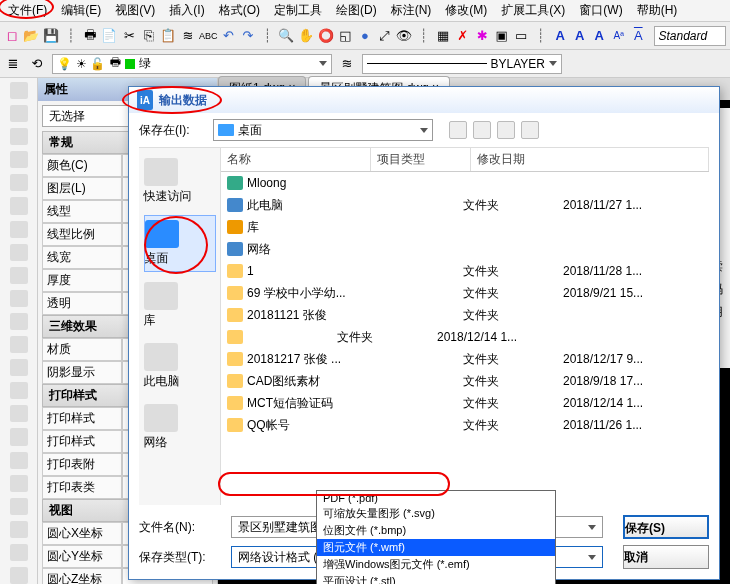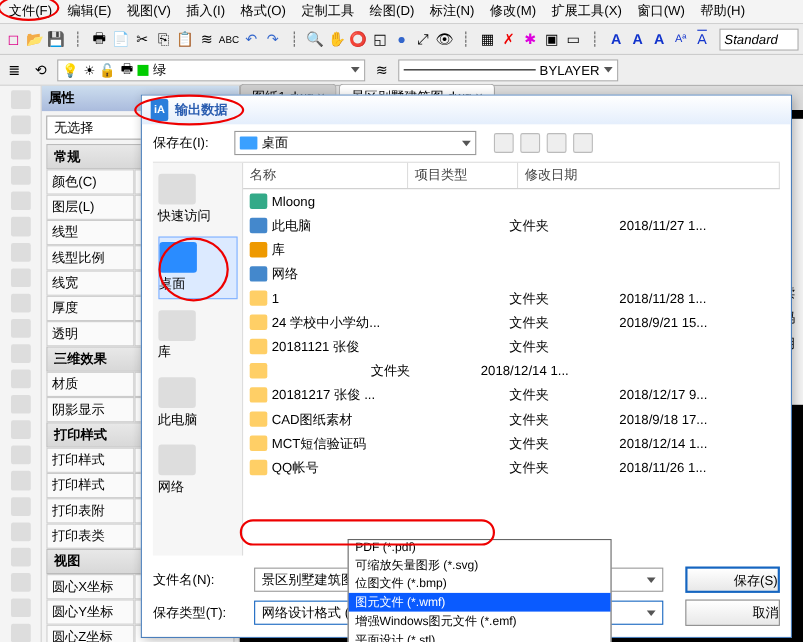--- a/index.html
+++ b/index.html
@@ -51,21 +51,21 @@
   .frow { display: flex; align-items: center; height: 22px; }
   .frow .fi { width: 16px; height: 14px; background: #ffcf66; border-radius: 2px; margin: 0 4px 0 6px; flex-shrink:0;}
   .frow .fn { width: 126px; overflow:hidden; text-overflow: ellipsis; white-space: nowrap;}
   .frow .fs { width: 90px; }
   .frow .ft { width: 100px; }
   .frow .fd { flex:1; overflow:hidden; text-overflow:ellipsis; white-space:nowrap;}
   .bottom-rows { display: flex; flex-direction: column; gap: 6px; padding-top: 4px; }
   .brow { display: flex; align-items: center; gap: 20px; }
   .brow .lbl { width: 72px; text-align: left; }
   .brow .field { flex: 1; height: 22px; border: 1px solid #999; background: #fff; display: flex; align-items: center; padding: 0 6px; justify-content: space-between;}
-  .brow .btn { width: 86px; height: 24px; border: 1px solid #888; background: linear-gradient(#fff,#e8e8e8); text-align: right; line-height: 22px;}
+  .brow .btn { width: 86px; height: 24px; border: 1px solid #888; background: linear-gradient(#fff,#e8e8e8); text-align: left; line-height: 22px; font-weight: bold;}
   .brow .btn.primary { border: 2px solid #1565c0; }
   .dropdown { position: absolute; left: 316px; top: 490px; width: 240px; background: #fff; border: 1px solid #666; z-index: 20; }
   .dropdown .opt { padding: 1px 6px; white-space: nowrap; font-size: 11px; }
   .dropdown .opt.sel { background: #0a5bff; color: #fff; }
   .side-panel { position: absolute; right: 0; top: 108px; width: 50px; background: #f4f4f4; border-left: 1px solid #ccc; height: 260px; padding: 6px 4px; z-index:5;}
   .side-panel div { margin-bottom: 6px; font-size: 11px; white-space: nowrap; overflow: hidden;}
   .chk { display:inline-block; width:11px; height:11px; border:1px solid #888; margin-right:3px; vertical-align:middle; background:#fff;}
   .chk.on::after{content:"✔"; font-size:9px; position:relative; top:-2px; left:0;}
   .grip{color:#666;}
   .layer-combo{height:20px; border:1px solid #aaa; background:#fff; display:flex; align-items:center; padding:0 4px; gap:4px;}
@@ -366,21 +366,21 @@
             </div>
             <div class="frow">
               <div class="fi" style="background:#ffcf66"></div>
               <div class="fn">1</div>
               <div class="fs"></div>
               <div class="ft">文件夹</div>
               <div class="fd">2018/11/28 1...</div>
             </div>
             <div class="frow">
               <div class="fi" style="background:#ffcf66"></div>
-              <div class="fn">24 学校中小学幼...</div>
+              <div class="fn">69 学校中小学幼...</div>
               <div class="fs"></div>
               <div class="ft">文件夹</div>
               <div class="fd">2018/9/21 15...</div>
             </div>
             <div class="frow">
               <div class="fi" style="background:#ffcf66"></div>
               <div class="fn">20181121 张俊</div>
               <div class="fs"></div>
               <div class="ft">文件夹</div>
             </div>

